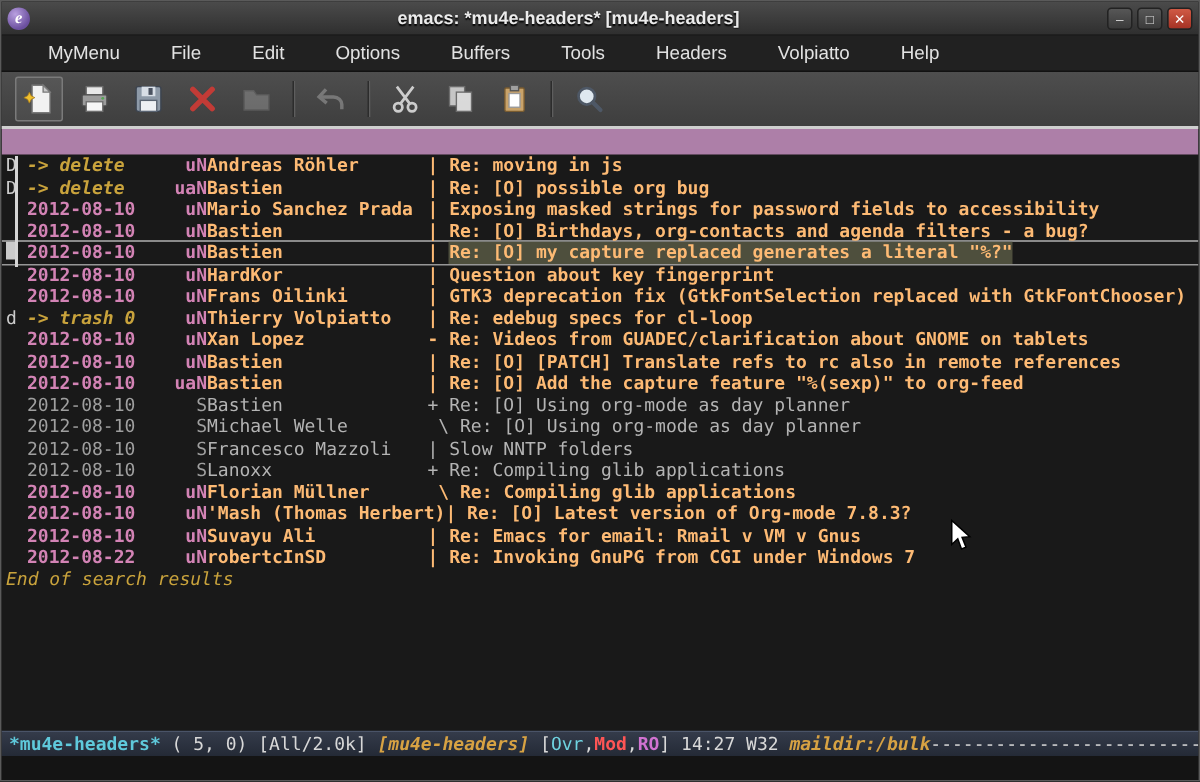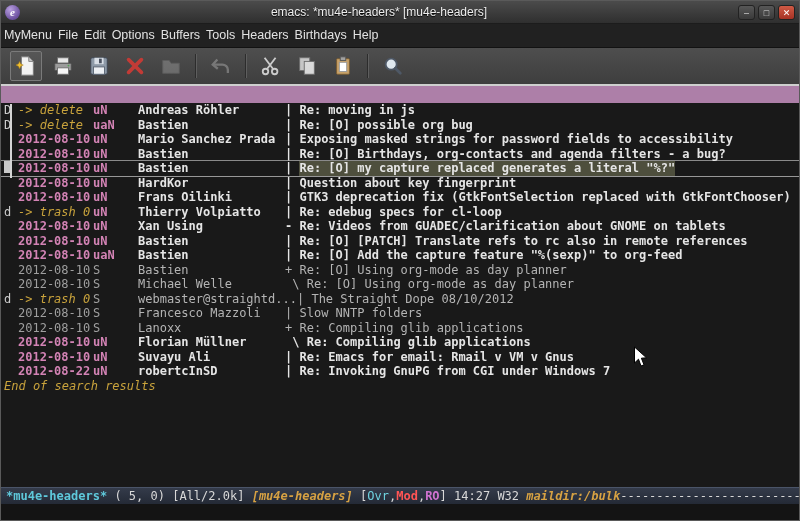--- a/index.html
+++ b/index.html
@@ -4,54 +4,54 @@
 <style>
   html,body{margin:0;padding:0;background:#2d2d2d;}
   .window{width:800px;height:521px;box-sizing:border-box;border:1px solid #5a5a5a;
     display:flex;flex-direction:column;background:#191919;position:relative;overflow:hidden;
     font-family:"Liberation Sans",sans-serif;}
   
   .titlebar{height:22px;background:linear-gradient(#4b4b4b,#2f2f2f);display:flex;align-items:center;
     padding:0 4px;border-bottom:1px solid #1c1c1c;flex:none;}
   .win-icon{width:15px;height:15px;border-radius:50%;background:radial-gradient(circle at 35% 30%,#b9a0e0,#6b4f9e 70%);
     color:#fff;font:bold italic 11px/15px "Liberation Serif",serif;text-align:center;flex:none;}
-  .title{flex:1;text-align:center;color:#ececec;font-size:12px;font-weight:normal;
+  .title{flex:1;text-align:center;color:#ececec;font-size:12px;font-weight:bold;
     text-shadow:0 1px 1px #000;white-space:nowrap;overflow:hidden;}
   .win-btns{display:flex;gap:3px;flex:none;}
   .wbtn{width:17px;height:15px;background:linear-gradient(#575757,#3a3a3a);border:1px solid #222;
     border-radius:3px;color:#ddd;font-size:9px;line-height:14px;text-align:center;box-sizing:border-box;}
   .wbtn.close{background:linear-gradient(#d05a45,#a53224);color:#fff;}
   
   .menubar{height:23px;line-height:23px;background:#212121;border-bottom:1px solid #121212;
     color:#e2e2e2;font-size:12.5px;white-space:nowrap;flex:none;}
-  .menu-item{display:inline-block;padding:0 3px;}
+  .menu-item{display:inline-block;padding:0 3px;margin-left:28px;}
   
   .toolbar{height:36px;background:linear-gradient(#4e4e4e,#3e3e3e);display:flex;align-items:center;
     padding:0 6px;border-bottom:2px solid #cfcfcf;flex:none;}
   .tb-btn{width:30px;height:28px;display:flex;align-items:center;justify-content:center;margin:0 3px;}
   .tb-btn.framed{border:1px solid #7a7a7a;border-radius:2px;background:rgba(255,255,255,0.06);}
   .tb-sep{width:1px;height:24px;background:#2c2c2c;border-right:1px solid #5e5e5e;margin:0 6px;}
   .tb-btn svg{width:22px;height:22px;}
   
   .content{flex:1;position:relative;background:#191919;overflow:hidden;
     font-family:"DejaVu Sans Mono",monospace;font-size:12px;color:#b4b4b4;}
   .header-line{height:17px;line-height:17px;background:#ad7fa8;color:#331030;font-weight:bold;
     padding-left:3px;white-space:pre;overflow:hidden;}
   .line{height:14.5px;line-height:14.5px;padding-left:3px;white-space:pre;overflow:hidden;}
   .line span{display:inline-block;vertical-align:top;white-space:pre;}
   .c-mark{min-width:14px;color:#cccccc;}
   .c-date{min-width:75px;}
-  .c-flags{min-width:45px;}
+  .c-flags{min-width:45px;text-align:right;}
   .c-from{min-width:147px;overflow:visible;}
   .c-date.unread{color:#d383b5;font-weight:bold;}
   .c-date.read{color:#9f9f9f;}
-  .c-date.action{color:#c9a33c;font-style:italic;font-weight:normal;}
+  .c-date.action{color:#c9a33c;font-style:italic;font-weight:bold;}
   .f-unread{color:#d383b5;font-weight:bold;}
   .f-read{color:#9f9f9f;}
-  .m-unread{color:#e5e5e5;font-weight:bold;}
+  .m-unread{color:#fdba74;font-weight:bold;}
   .m-read{color:#b4b4b4;}
   .row.current{box-shadow:0 1px 0 #979797, 0 -1px 0 #8a8a8a;}
   .has-cursor::before{content:"";display:inline-block;width:7px;height:12px;background:#cacaca;
     vertical-align:-1px;}
   .hl{background:#4e4f3d;}
   .end-line{color:#c9a33c;font-style:italic;font-weight:normal;padding-left:3px;height:14.5px;
     line-height:14.5px;white-space:pre;}
   .scroll-thumb{position:absolute;left:9px;top:18px;width:2px;height:74px;background:#d5d5d5;}
   
   .modeline{height:16px;line-height:16px;background:linear-gradient(#343b4a,#242a36);
@@ -75,21 +75,21 @@
   <div class="titlebar">
     <div class="win-icon">e</div>
     <div class="title">emacs: *mu4e-headers* [mu4e-headers]</div>
     <div class="win-btns">
       <div class="wbtn">–</div>
       <div class="wbtn">□</div>
       <div class="wbtn close">✕</div>
     </div>
   </div>
 
-  <div class="menubar"><span class="menu-item">MyMenu</span><span class="menu-item">File</span><span class="menu-item">Edit</span><span class="menu-item">Options</span><span class="menu-item">Buffers</span><span class="menu-item">Tools</span><span class="menu-item">Headers</span><span class="menu-item">Birthdays</span><span class="menu-item">Help</span></div>
+  <div class="menubar"><span class="menu-item">MyMenu</span><span class="menu-item">File</span><span class="menu-item">Edit</span><span class="menu-item">Options</span><span class="menu-item">Buffers</span><span class="menu-item">Tools</span><span class="menu-item">Headers</span><span class="menu-item">Volpiatto</span><span class="menu-item">Help</span></div>
 
   <div class="toolbar">
     <div class="tb-btn framed">
       <svg viewBox="0 0 24 24">
         <path d="M7 2h8l5 5v15H7z" fill="#f2f2f2" stroke="#7a7a7a"></path>
         <path d="M15 2l5 5h-5z" fill="#c9c9c9" stroke="#7a7a7a"></path>
         <path d="M5 7l1.3 2.7L9 11l-2.7 1.3L5 15l-1.3-2.7L1 11l2.7-1.3z" fill="#f0c030" stroke="#a87d1d" stroke-width="0.6"></path>
       </svg>
     </div>
     <div class="tb-btn">
@@ -161,29 +161,29 @@
     </div>
     <div>
         <div class="line row"><span class="c-mark">D</span><span class="c-date action">-&gt; delete</span><span class="c-flags f-unread">uN</span><span class="c-from m-unread">Andreas Röhler</span><span class="c-subject"><span class="m-unread">| </span><span class="m-unread">Re: moving in js</span></span></div>
         <div class="line row"><span class="c-mark">D</span><span class="c-date action">-&gt; delete</span><span class="c-flags f-unread">uaN</span><span class="c-from m-unread">Bastien</span><span class="c-subject"><span class="m-unread">| </span><span class="m-unread">Re: [O] possible org bug</span></span></div>
         <div class="line row"><span class="c-mark"></span><span class="c-date unread">2012-08-10</span><span class="c-flags f-unread">uN</span><span class="c-from m-unread">Mario Sanchez Prada</span><span class="c-subject"><span class="m-unread">| </span><span class="m-unread">Exposing masked strings for password fields to accessibility</span></span></div>
         <div class="line row"><span class="c-mark"></span><span class="c-date unread">2012-08-10</span><span class="c-flags f-unread">uN</span><span class="c-from m-unread">Bastien</span><span class="c-subject"><span class="m-unread">| </span><span class="m-unread">Re: [O] Birthdays, org-contacts and agenda filters - a bug?</span></span></div>
         <div class="line row current"><span class="c-mark has-cursor"></span><span class="c-date unread">2012-08-10</span><span class="c-flags f-unread">uN</span><span class="c-from m-unread">Bastien</span><span class="c-subject"><span class="m-unread">| </span><span class="m-unread hl">Re: [O] my capture replaced generates a literal "%?"</span></span></div>
         <div class="line row"><span class="c-mark"></span><span class="c-date unread">2012-08-10</span><span class="c-flags f-unread">uN</span><span class="c-from m-unread">HardKor</span><span class="c-subject"><span class="m-unread">| </span><span class="m-unread">Question about key fingerprint</span></span></div>
         <div class="line row"><span class="c-mark"></span><span class="c-date unread">2012-08-10</span><span class="c-flags f-unread">uN</span><span class="c-from m-unread">Frans Oilinki</span><span class="c-subject"><span class="m-unread">| </span><span class="m-unread">GTK3 deprecation fix (GtkFontSelection replaced with GtkFontChooser)</span></span></div>
         <div class="line row"><span class="c-mark">d</span><span class="c-date action">-&gt; trash 0</span><span class="c-flags f-unread">uN</span><span class="c-from m-unread">Thierry Volpiatto</span><span class="c-subject"><span class="m-unread">| </span><span class="m-unread">Re: edebug specs for cl-loop</span></span></div>
-        <div class="line row"><span class="c-mark"></span><span class="c-date unread">2012-08-10</span><span class="c-flags f-unread">uN</span><span class="c-from m-unread">Xan Using</span><span class="c-subject"><span class="m-unread">- </span><span class="m-unread">Re: Videos from GUADEC/clarification about GNOME on tablets</span></span></div>
+        <div class="line row"><span class="c-mark"></span><span class="c-date unread">2012-08-10</span><span class="c-flags f-unread">uN</span><span class="c-from m-unread">Xan Lopez</span><span class="c-subject"><span class="m-unread">- </span><span class="m-unread">Re: Videos from GUADEC/clarification about GNOME on tablets</span></span></div>
         <div class="line row"><span class="c-mark"></span><span class="c-date unread">2012-08-10</span><span class="c-flags f-unread">uN</span><span class="c-from m-unread">Bastien</span><span class="c-subject"><span class="m-unread">| </span><span class="m-unread">Re: [O] [PATCH] Translate refs to rc also in remote references</span></span></div>
         <div class="line row"><span class="c-mark"></span><span class="c-date unread">2012-08-10</span><span class="c-flags f-unread">uaN</span><span class="c-from m-unread">Bastien</span><span class="c-subject"><span class="m-unread">| </span><span class="m-unread">Re: [O] Add the capture feature "%(sexp)" to org-feed</span></span></div>
         <div class="line row"><span class="c-mark"></span><span class="c-date read">2012-08-10</span><span class="c-flags f-read">S</span><span class="c-from m-read">Bastien</span><span class="c-subject"><span class="m-read">+ </span><span class="m-read">Re: [O] Using org-mode as day planner</span></span></div>
         <div class="line row"><span class="c-mark"></span><span class="c-date read">2012-08-10</span><span class="c-flags f-read">S</span><span class="c-from m-read">Michael Welle</span><span class="c-subject"><span class="m-read"> \ </span><span class="m-read">Re: [O] Using org-mode as day planner</span></span></div>
-        <div class="line row"><span class="c-mark">d</span><span class="c-date action">-&gt; trash 0</span><span class="c-flags f-read">S</span><span class="c-from m-read">webmaster@straightd...</span><span class="c-subject"><span class="m-read">| </span><span class="m-read">The Straight Dope 08/10/2012</span></span></div>
         <div class="line row"><span class="c-mark"></span><span class="c-date read">2012-08-10</span><span class="c-flags f-read">S</span><span class="c-from m-read">Francesco Mazzoli</span><span class="c-subject"><span class="m-read">| </span><span class="m-read">Slow NNTP folders</span></span></div>
         <div class="line row"><span class="c-mark"></span><span class="c-date read">2012-08-10</span><span class="c-flags f-read">S</span><span class="c-from m-read">Lanoxx</span><span class="c-subject"><span class="m-read">+ </span><span class="m-read">Re: Compiling glib applications</span></span></div>
         <div class="line row"><span class="c-mark"></span><span class="c-date unread">2012-08-10</span><span class="c-flags f-unread">uN</span><span class="c-from m-unread">Florian Müllner</span><span class="c-subject"><span class="m-unread"> \ </span><span class="m-unread">Re: Compiling glib applications</span></span></div>
+        <div class="line row"><span class="c-mark"></span><span class="c-date unread">2012-08-10</span><span class="c-flags f-unread">uN</span><span class="c-from m-unread">'Mash (Thomas Herbert)</span><span class="c-subject"><span class="m-unread">| </span><span class="m-unread">Re: [O] Latest version of Org-mode 7.8.3?</span></span></div>
         <div class="line row"><span class="c-mark"></span><span class="c-date unread">2012-08-10</span><span class="c-flags f-unread">uN</span><span class="c-from m-unread">Suvayu Ali</span><span class="c-subject"><span class="m-unread">| </span><span class="m-unread">Re: Emacs for email: Rmail v VM v Gnus</span></span></div>
         <div class="line row"><span class="c-mark"></span><span class="c-date unread">2012-08-22</span><span class="c-flags f-unread">uN</span><span class="c-from m-unread">robertcInSD</span><span class="c-subject"><span class="m-unread">| </span><span class="m-unread">Re: Invoking GnuPG from CGI under Windows 7</span></span></div>
       </div>
     <div class="end-line">End of search results</div>
     <div class="scroll-thumb"></div>
     <svg class="mouse-cursor" width="15" height="22" viewBox="0 0 15 22">
       <path d="M1.5 1 L1.5 17 L5.5 13.2 L8 20 L11 18.8 L8.4 12.2 L13.5 11.8 Z" fill="#ffffff" stroke="#000000" stroke-width="1"></path>
     </svg>
   </div>
 

